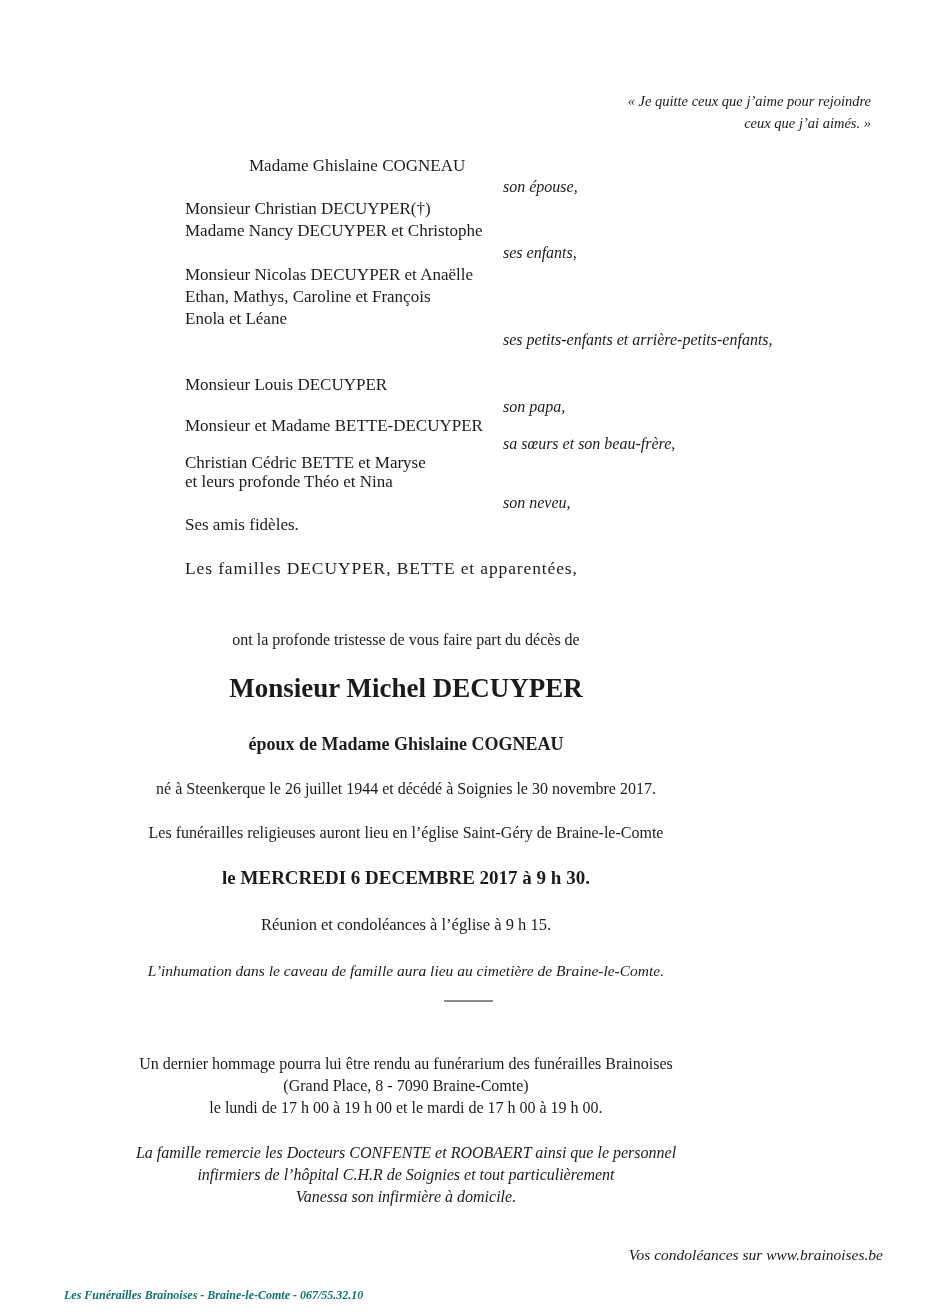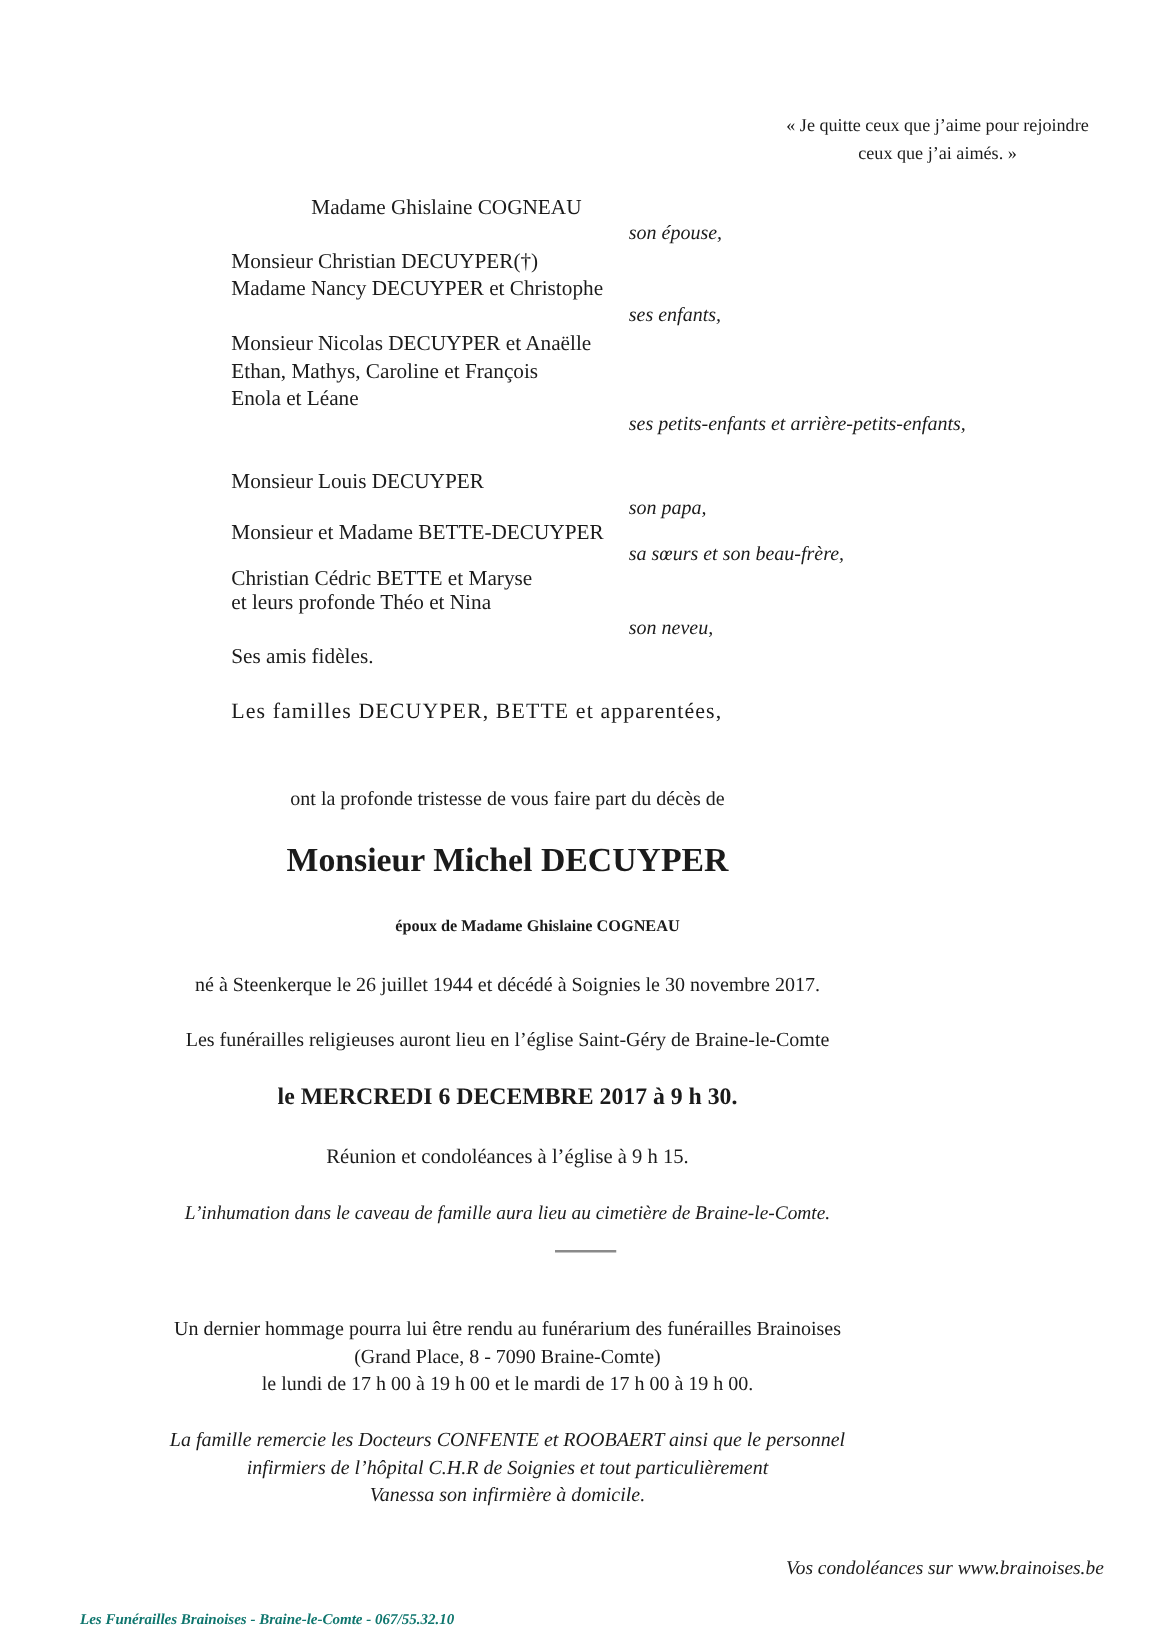--- a/index.html
+++ b/index.html
@@ -20,21 +20,22 @@
   .t {
     position: absolute;
     white-space: nowrap;
     line-height: 1.25;
   }
   
   .epigraph {
     position: absolute;
     top: 90px;
     right: 61px;
-    text-align: center;
+    text-align: right;
+    font-style: italic;
     font-size: 14.5px;
     line-height: 22px;
   }
   
   .name {
     left: 185px;
     font-size: 17px;
   }
   .name.indent {
     left: 249px;
@@ -55,23 +56,22 @@
     left: 0;
     width: 812px;
     text-align: center;
     font-size: 16px;
   }
   .deceased-title {
     font-size: 27px;
     font-weight: bold;
   }
   .spouse-of {
-    font-size: 13px;
+    font-size: 18px;
     font-weight: bold;
-    margin-left: 24px;
   }
   .bold-line {
     font-size: 19px;
     font-weight: bold;
   }
   .meeting-line {
     font-size: 16.5px;
   }
   .italic {
     font-style: italic;

